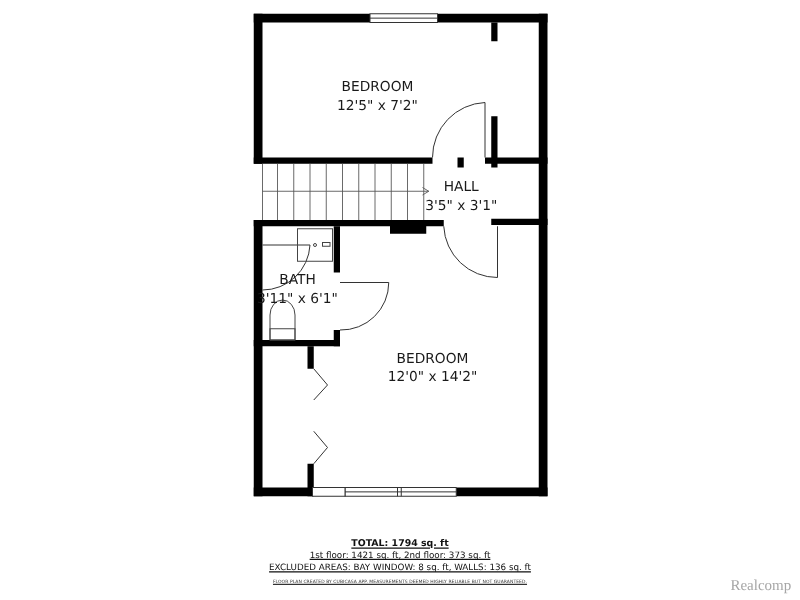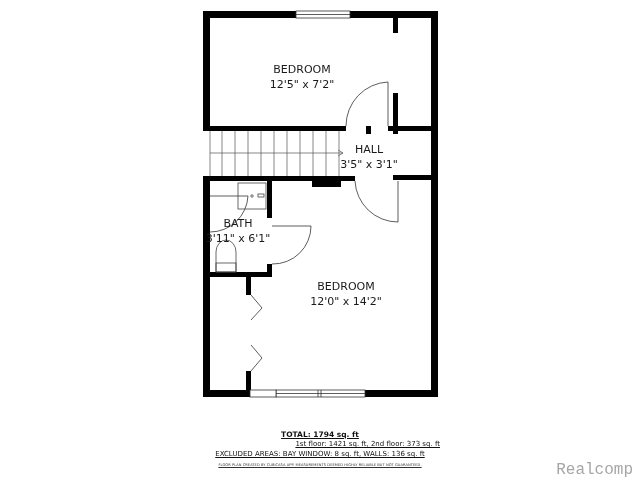--- a/index.html
+++ b/index.html
@@ -2,24 +2,24 @@
 <html><head>
 <meta charset="utf-8">
 <style>
   html, body { margin: 0; padding: 0; background: #ffffff; }
   body { width: 640px; height: 480px; position: relative; overflow: hidden; font-family: "DejaVu Sans", sans-serif; }
   #plan { position: absolute; left: 0; top: 0; width: 640px; height: 480px; }
   .room-label { font-family: "DejaVu Sans", sans-serif; font-size: 11px; fill: #1a1a1a; text-anchor: middle; }
   .room-dim { font-family: "DejaVu Sans", sans-serif; font-size: 11px; fill: #1a1a1a; text-anchor: middle; }
   .footer { position: absolute; left: 200px; width: 240px; text-align: center; color: #111; font-family: "DejaVu Sans", sans-serif; text-decoration: underline; }
   .f-total { top: 430px; font-size: 7.5px; font-weight: bold; }
-  .f-floors { top: 440px; font-size: 7px; text-align: right; }
+  .f-floors { top: 440px; font-size: 7px; }
   .f-excl { top: 450px; font-size: 7px; }
   .f-note { top: 463px; font-size: 3.6px; color: #333; letter-spacing: 0.05px; }
-  .brand { position: absolute; right: 7px; top: 461px; font-size: 16px; color: #a6a6a6; font-family: Liberation Mono, monospace; }
+  .brand { position: absolute; right: 7px; top: 461px; font-size: 12px; color: #a6a6a6; font-family: Liberation Serif, serif; }
 </style>
 </head>
 <body>
 
 <svg id="plan" viewBox="0 0 640 480" xmlns="http://www.w3.org/2000/svg">
 
   <g fill="#000">
 
     <rect x="203" y="11" width="93" height="7"></rect>
     <rect x="350" y="11" width="88" height="7"></rect>

